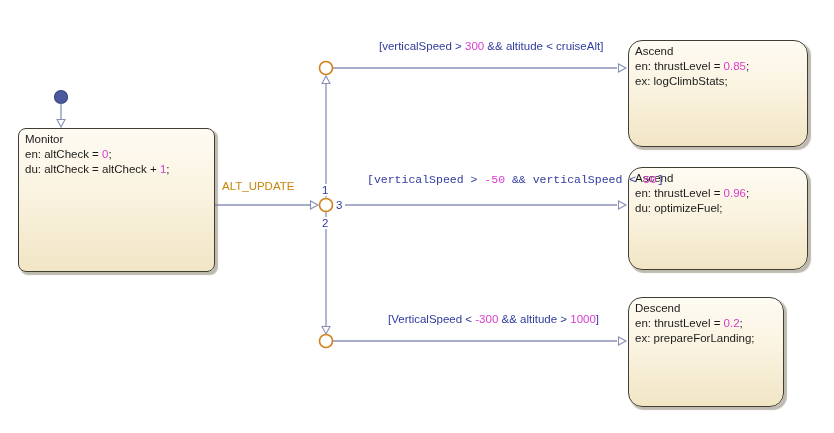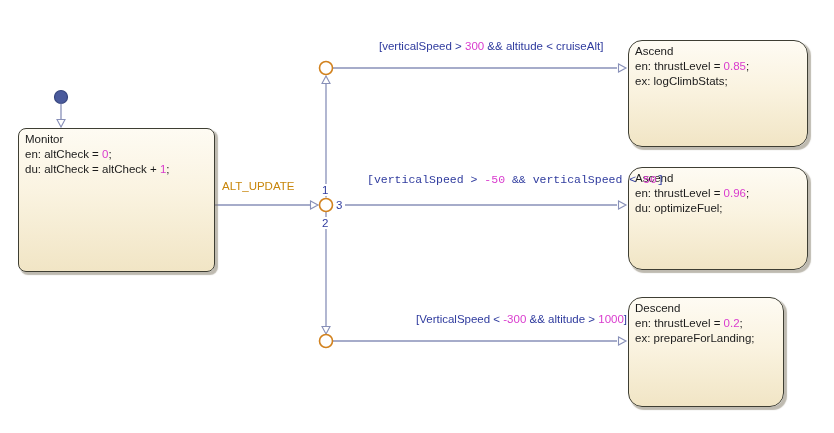--- a/index.html
+++ b/index.html
@@ -103,21 +103,21 @@
   <span class="event-label" style="left:222px;top:180px;">ALT_UPDATE</span>
 
   <span class="cond" style="left:367px;top:40px;margin-left:12px;">
     <span>[verticalSpeed &gt; </span><span class="num">300</span><span> &amp;&amp; altitude &lt; cruiseAlt]</span>
   </span>
 
   <span class="cond" style="left:367px;top:173px;font-family:Liberation Mono, monospace;">
     <span>[verticalSpeed &gt; </span><span class="num">-50</span><span> &amp;&amp; verticalSpeed &lt; </span><span class="num">50</span><span>]</span>
   </span>
 
-  <span class="cond" style="left:384px;top:313px;padding-left:32px;">
+  <span class="cond" style="left:356px;top:313px;padding-left:32px;">
     <span>[VerticalSpeed &lt; </span><span class="num">-300</span><span> &amp;&amp; altitude &gt; </span><span class="num">1000</span><span>]</span>
   </span>
 
   <span class="jnum" style="left:321px;top:184px;">1</span>
   <span class="jnum" style="left:335px;top:199px;">3</span>
   <span class="jnum" style="left:321px;top:217px;">2</span>
 
 </div>
 
 </body></html>

